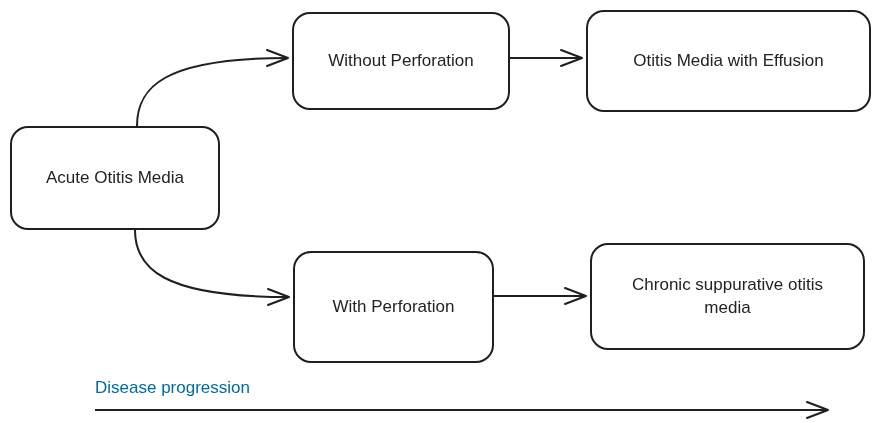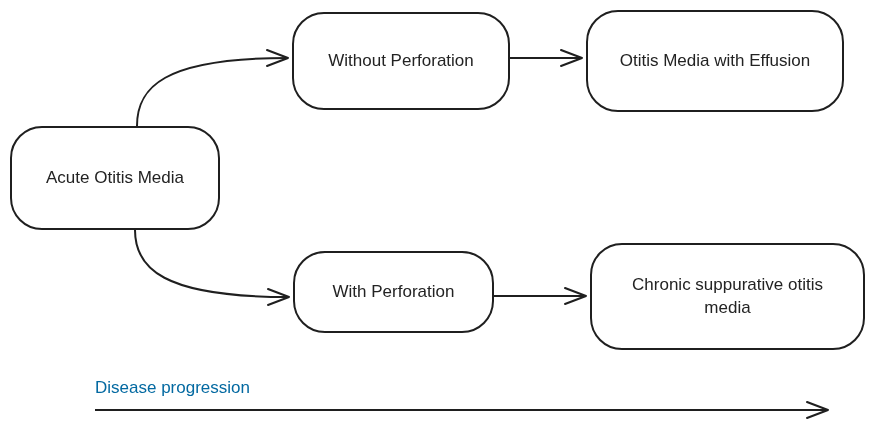--- a/index.html
+++ b/index.html
@@ -20,36 +20,36 @@
     left: 0;
     top: 0;
     width: 874px;
     height: 423px;
     z-index: 1;
   }
   .node {
     position: absolute;
     box-sizing: border-box;
     border: 2px solid #1f1f1f;
-    border-radius: 32px;
+    border-radius: 18px;
     background: #ffffff;
     display: flex;
     align-items: center;
     justify-content: center;
     text-align: center;
     padding: 8px 18px;
     color: #232323;
     font-size: 17px;
     line-height: 1.35;
     z-index: 2;
   }
   .node-acute    { left: 10px;  top: 126px; width: 210px; height: 104px; }
   .node-without  { left: 292px; top: 12px;  width: 218px; height: 98px;  }
-  .node-effusion { left: 586px; top: 10px;  width: 258px; height: 102px; }
-  .node-with     { left: 293px; top: 251px; width: 201px; height: 82px;  }
+  .node-effusion { left: 586px; top: 10px;  width: 285px; height: 102px; }
+  .node-with     { left: 293px; top: 251px; width: 201px; height: 112px;  }
   .node-chronic  { left: 590px; top: 243px; width: 275px; height: 107px; }
   .axis-label {
     position: absolute;
     left: 95px;
     top: 378px;
     font-size: 17px;
     color: #0369a1;
     z-index: 2;
     white-space: nowrap;
   }

